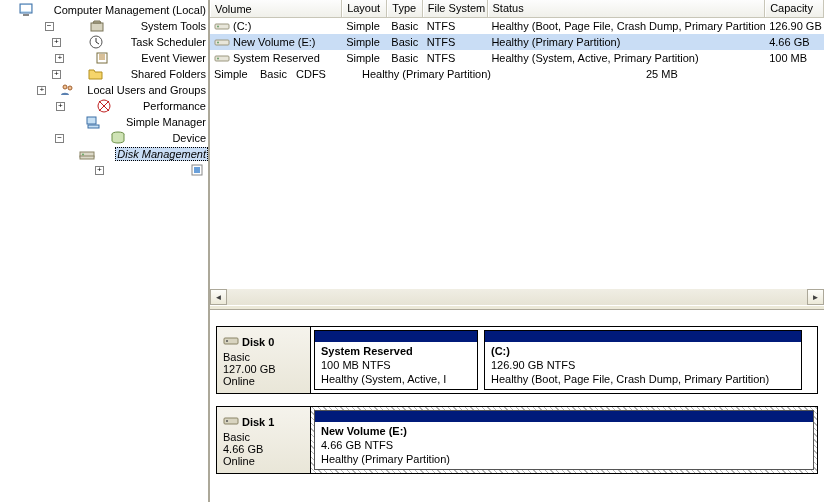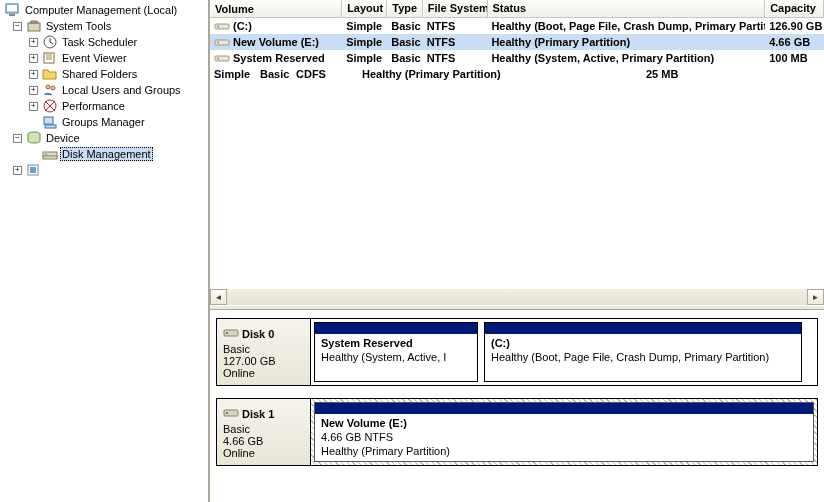--- a/index.html
+++ b/index.html
@@ -20,54 +20,54 @@
     background: #fff;
     overflow: hidden;
     padding: 2px 0 0 0;
   }
   .tree-row {
     display: flex;
     align-items: center;
     height: 16px;
     white-space: nowrap;
     cursor: default;
+    justify-content: space-between;
   }
   .tbox {
     width: 9px; height: 9px;
     border: 1px solid #808080;
     background: #fff;
     display: inline-flex;
     align-items: center; justify-content: center;
     font-size: 8px; line-height: 1;
     margin: 0 3px;
     color: #000;
     font-family: "Courier New", monospace;
   }
   .tbox.empty { border: none; background: transparent; }
   .ticon {
     width: 16px; height: 16px;
     margin: 0 2px 0 1px;
     display: inline-block;
   }
   .ticon svg { width:16px; height:16px; display:block; }
   .tlabel { padding: 1px 2px; }
-  .tlabel.sel { background: #c9ddf5; border: 1px dotted #000; padding: 0 1px; }
+  .tlabel.sel { background: #c9ddf5; border: 1px dotted #000; padding: 0 1px; font-style: italic; }
   .right-pane {
     flex: 1;
     display: flex;
     flex-direction: column;
     height: 502px;
     width: 614px;
   }
   .vol-list {
     flex: 0 0 305px;
     display: flex;
     flex-direction: column;
     background: #fff;
-    font-weight: bold;
   }
   .vol-header {
     display: flex;
     background: linear-gradient(#fdfdfd,#f0f0ea);
     border-bottom: 1px solid #c8c6b8;
     height: 18px;
   }
   .vol-header .col {
     border-right: 1px solid #c8c6b8;
     border-left: 1px solid #fff;
@@ -113,21 +113,21 @@
   .divider {
     height: 5px;
     background: #ece9d8;
     border-top: 1px solid #fff;
     border-bottom: 1px solid #aca899;
   }
   .graph-pane {
     flex: 1;
     background: #fff;
     overflow: auto;
-    padding: 8px 6px;
+    padding: 16px 6px;
   }
   .disk-block {
     display:flex;
     border: 1px solid #000;
     margin-bottom: 12px;
     min-height: 68px;
   }
   .disk-info {
     width: 94px;
     padding: 6px 6px;
@@ -251,21 +251,21 @@
   </div>
   <div class="tree-row">
     <span style="width:26px"></span>
       <span class="tbox empty"></span>
     <span class="ticon">
         <svg viewBox="0 0 16 16">
           <rect x="2" y="3" width="9" height="7" fill="#c7e0f4" stroke="#3b6ea5"></rect>
           <rect x="3" y="11" width="11" height="3" fill="#c7e0f4" stroke="#3b6ea5"></rect>
         </svg>
       </span>
-    <span class="tlabel">Groups Manager</span>
+    <span class="tlabel">Simple Manager</span>
   </div>
   <div class="tree-row">
     <span style="width:10px"></span>
       <span class="tbox">−</span>
     <span class="ticon">
         <svg viewBox="0 0 16 16">
           <ellipse cx="8" cy="4" rx="6" ry="2" fill="#cfe3b5" stroke="#6b8e47"></ellipse>
           <path d="M2 4v7c0 1 3 2 6 2s6-1 6-2V4" fill="#cfe3b5" stroke="#6b8e47"></path>
         </svg>
       </span>
@@ -378,27 +378,29 @@
           </div>
           <div>Basic</div>
           <div>127.00 GB</div>
           <div>Online</div>
         </div>
         <div class="parts">
           <div class="part" style="width: 164px;">
             <div class="part-top"></div>
             <div class="part-body">
               <div class="ptitle">System Reserved</div>
+              <div>100 MB NTFS</div>
               <div>Healthy (System, Active, I</div>
             </div>
           </div>
           <div class="part" style="width: 318px;">
             <div class="part-top"></div>
             <div class="part-body">
               <div class="ptitle">(C:)</div>
+              <div>126.90 GB NTFS</div>
               <div>Healthy (Boot, Page File, Crash Dump, Primary Partition)</div>
             </div>
           </div>
         </div>
       </div>
       <div class="disk-block">
         <div class="disk-info">
           <div class="dlabel">
             <span><svg width="16" height="16" viewBox="0 0 16 16">
                 <rect x="1" y="5" width="14" height="6" rx="1" fill="#d8d4c0" stroke="#8a8466"></rect>

